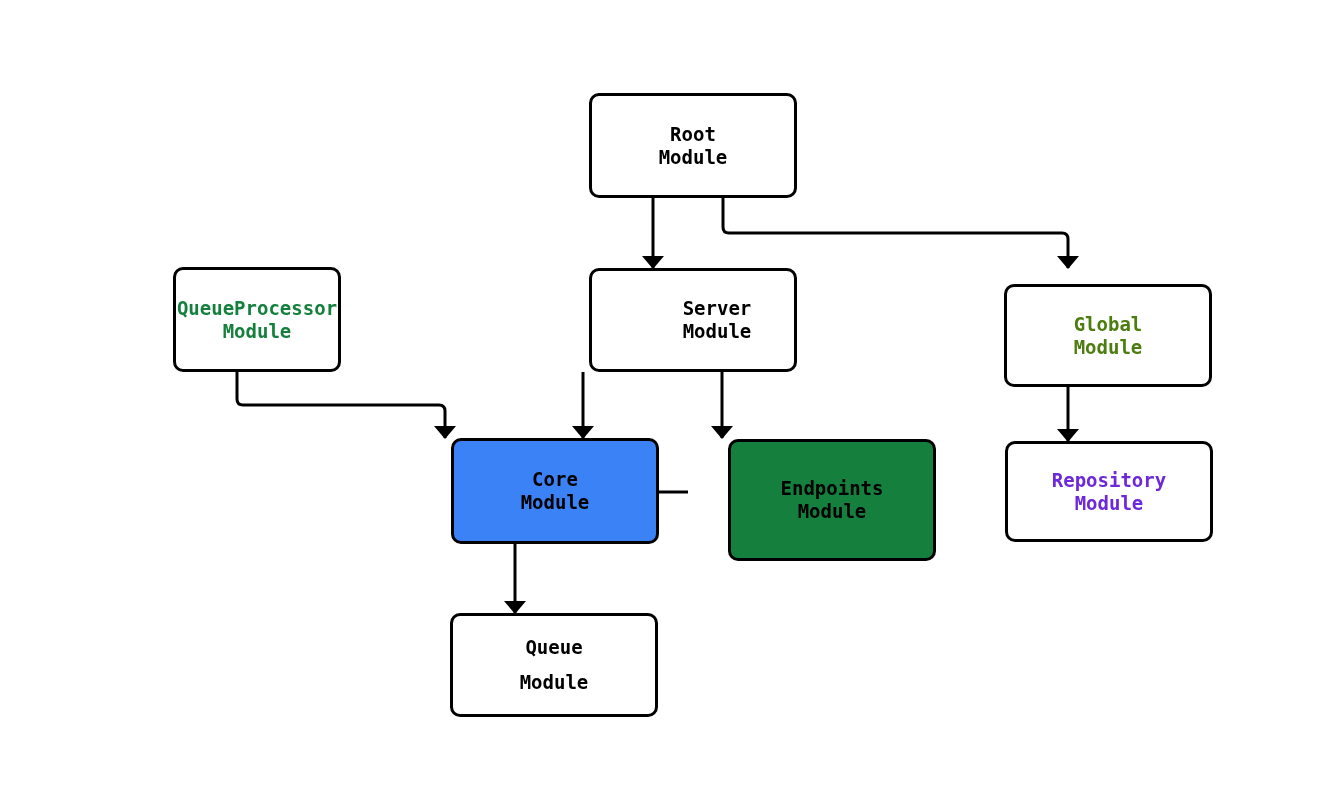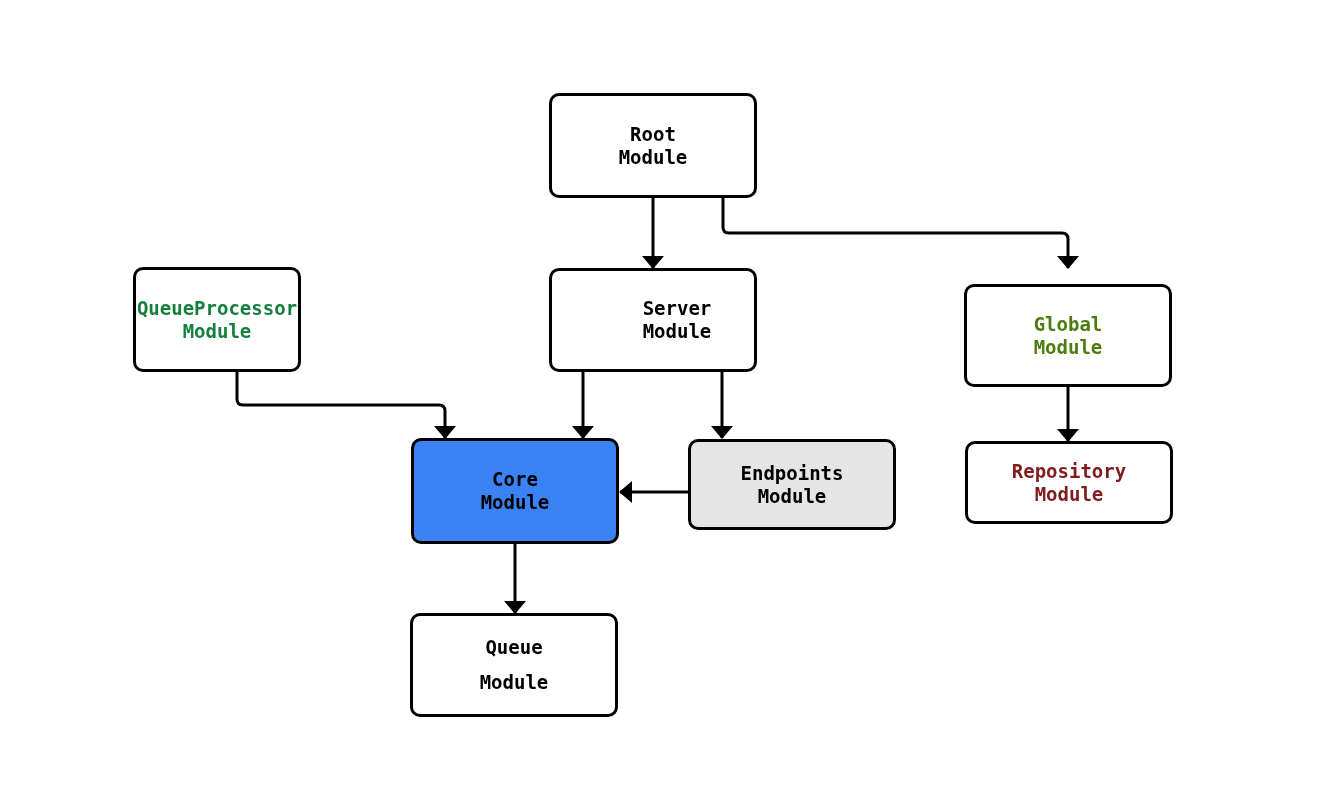--- a/index.html
+++ b/index.html
@@ -34,20 +34,21 @@
     justify-content: center;
     background: #ffffff;
     border: 3px solid #000000;
     border-radius: 10px;
     color: #000000;
     font-weight: bold;
     font-size: 19px;
     line-height: 23px;
     text-align: center;
     white-space: nowrap;
+    margin-left: 40px;
   }
   .node span {
     display: block;
   }
 </style>
 </head>
 <body>
 
 <div id="diagram">
   <svg id="edges" width="1337" height="809" viewBox="0 0 1337 809" xmlns="http://www.w3.org/2000/svg">
@@ -81,25 +82,25 @@
         <span>Module</span>
       </div>
       <div class="node" style="left: 964px; top: 284px; width: 208px; height: 103px; background: rgb(255, 255, 255); border-color: rgb(0, 0, 0); border-width: 3px; border-radius: 10px; color: #4d7c0f;">
         <span>Global</span>
         <span>Module</span>
       </div>
       <div class="node" style="left: 411px; top: 438px; width: 208px; height: 106px; background: #3b82f6; border-color: rgb(0, 0, 0); border-width: 3px; border-radius: 10px; color: rgb(0, 0, 0);">
         <span>Core</span>
         <span>Module</span>
       </div>
-      <div class="node" style="left: 688px; top: 439px; width: 208px; height: 91px; background: #e5e5e5; border-color: rgb(0, 0, 0); border-width: 3px; border-radius: 10px; color: rgb(0, 0, 0);">
+      <div class="node" style="left: 688px; top: 439px; width: 208px; height: 122px; background: #15803d; border-color: rgb(0, 0, 0); border-width: 3px; border-radius: 10px; color: rgb(0, 0, 0);">
         <span>Endpoints</span>
         <span>Module</span>
       </div>
-      <div class="node" style="left: 965px; top: 441px; width: 208px; height: 83px; background: rgb(255, 255, 255); border-color: rgb(0, 0, 0); border-width: 3px; border-radius: 10px; color: #7f1d1d;">
+      <div class="node" style="left: 965px; top: 441px; width: 208px; height: 101px; background: rgb(255, 255, 255); border-color: rgb(0, 0, 0); border-width: 3px; border-radius: 10px; color: #6d28d9;">
         <span>Repository</span>
         <span>Module</span>
       </div>
       <div class="node" style="left: 410px; top: 613px; width: 208px; height: 104px; background: rgb(255, 255, 255); border-color: rgb(0, 0, 0); border-width: 3px; border-radius: 10px; color: rgb(0, 0, 0); gap: 12px;">
         <span>Queue</span>
         <span>Module</span>
       </div>
     </div>
 </div>
 

